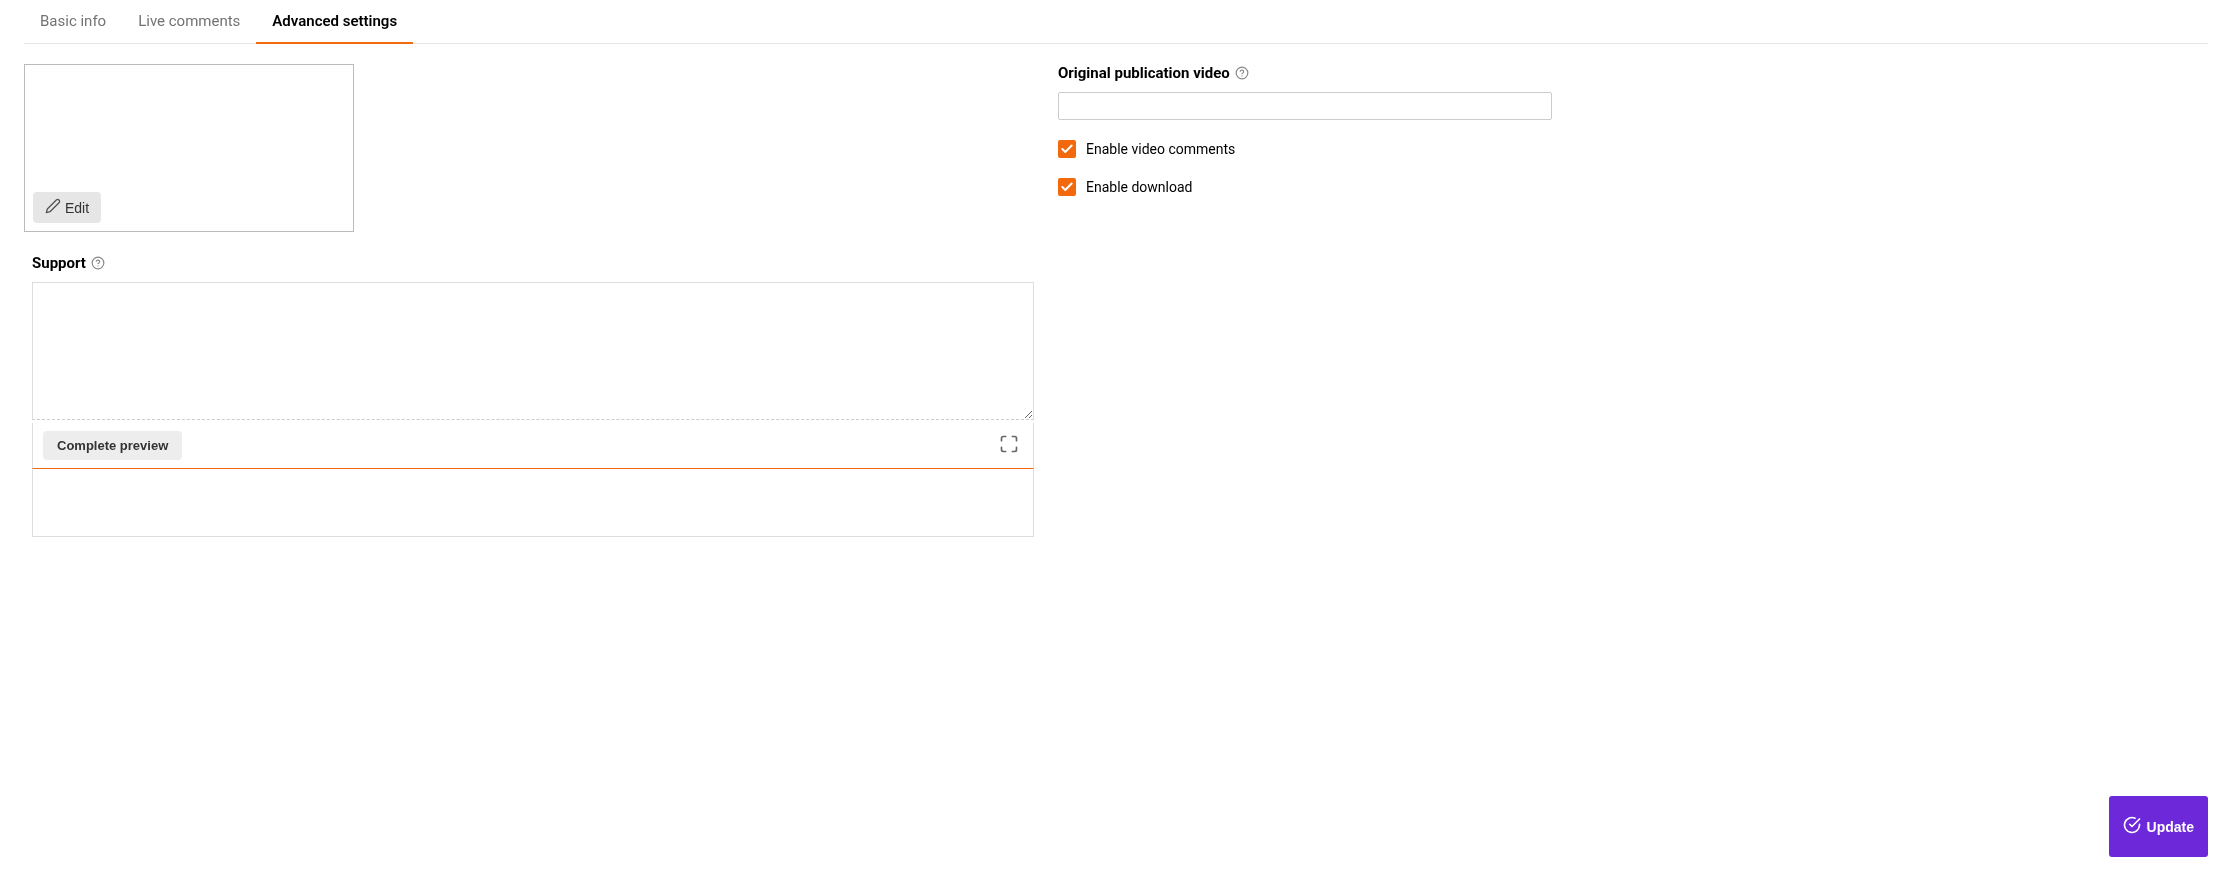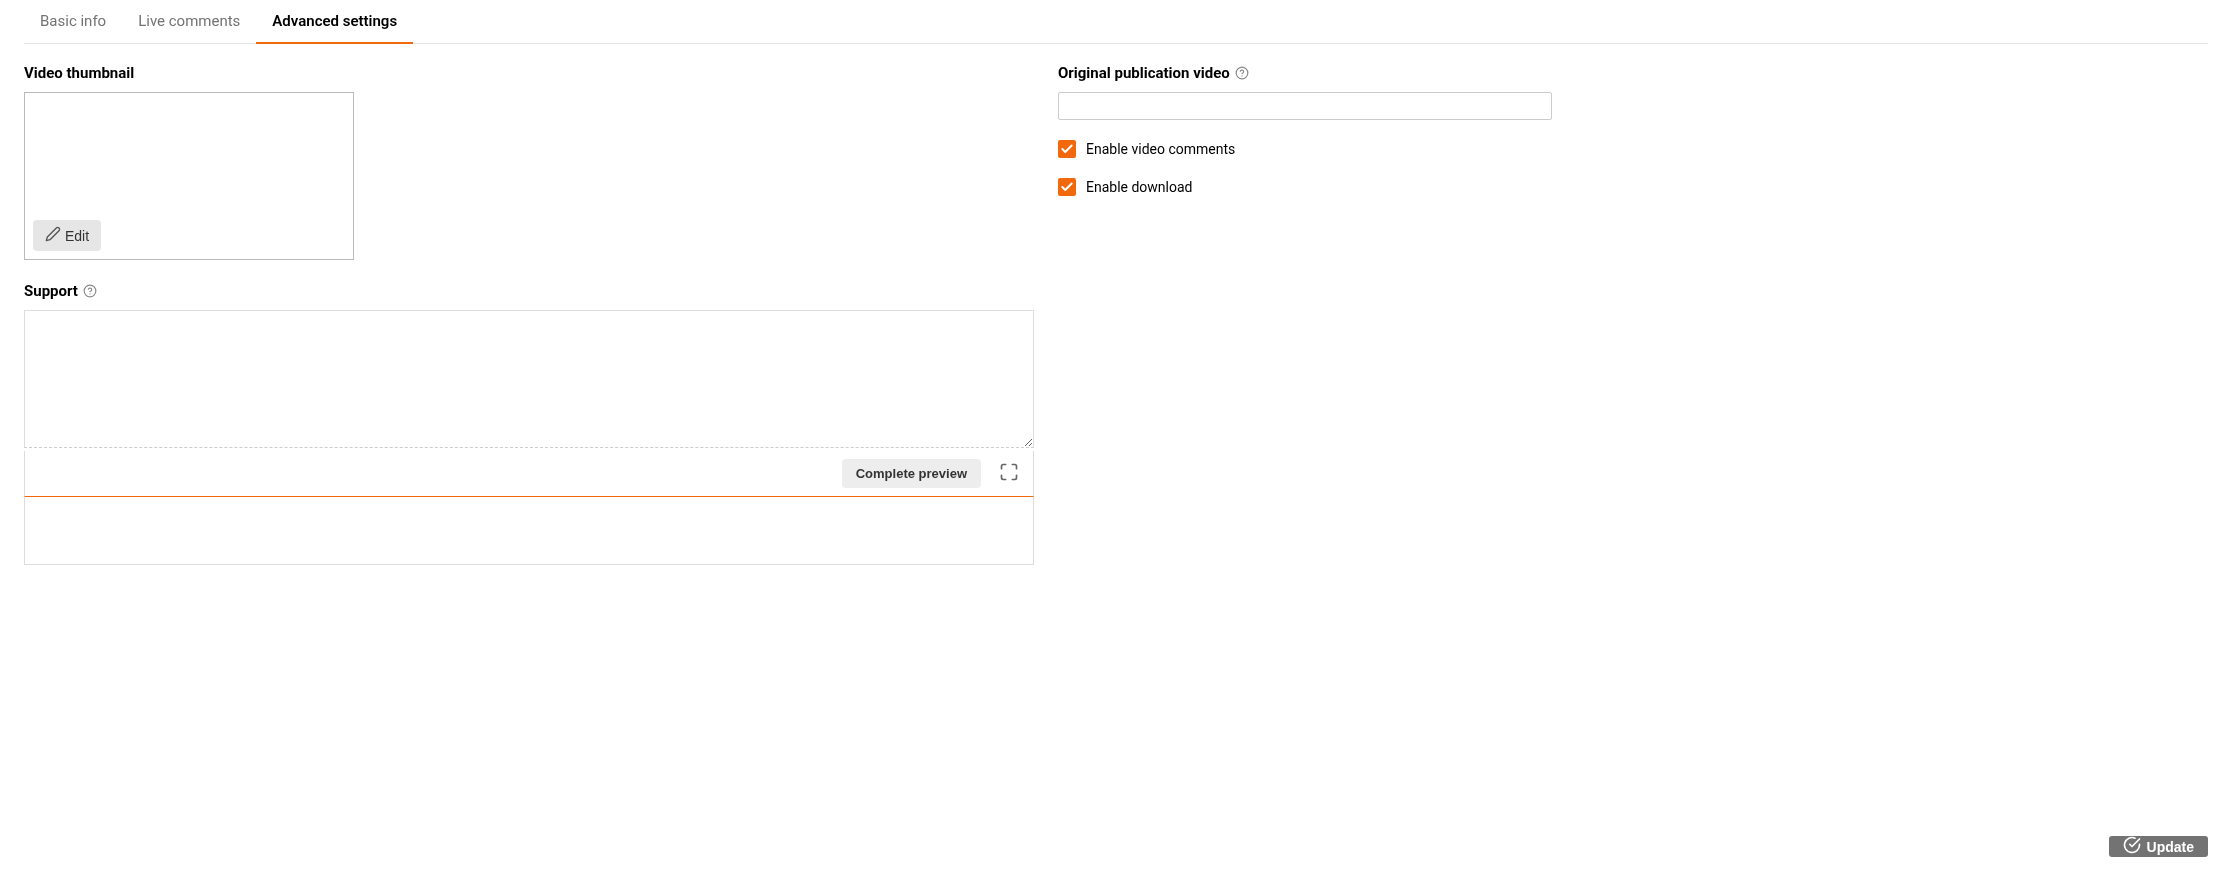--- a/index.html
+++ b/index.html
@@ -91,20 +91,21 @@
       border: none;
       padding: 6px 12px;
       border-radius: 4px;
       font-size: 14px;
       cursor: pointer;
       color: #333;
     }
     
     .support-section {
       margin-top: 22px;
+      margin-left: 8px;
     }
     
     .support-textarea {
       width: 100%;
       height: 138px;
       border: 1px solid #ddd;
       border-bottom: 1px dashed #ccc;
       resize: vertical;
       padding: 8px;
       font-family: inherit;
@@ -112,21 +113,21 @@
     }
     
     .support-toolbar {
       width: 100%;
       height: 46px;
       border-left: 1px solid #ddd;
       border-right: 1px solid #ddd;
       border-bottom: 1px solid #f1680d;
       display: flex;
       align-items: center;
-      justify-content: flex-end;
+      justify-content: space-between;
       padding: 0 10px;
       gap: 14px;
     }
     
     .preview-button {
       background: #ededed;
       border: none;
       padding: 7px 14px;
       border-radius: 4px;
       font-size: 13px;
@@ -185,24 +186,24 @@
     .checkbox-label {
       font-size: 14px;
       color: #000;
       cursor: pointer;
     }
     
     .update-button {
       position: fixed;
       bottom: 18px;
       right: 24px;
-      background: #737373;
+      background: #6d28d9;
       color: #fff;
       border: none;
-      padding: 0 14px;
+      padding: 20px 14px;
       border-radius: 3px;
       font-size: 14px;
       font-weight: 600;
       cursor: pointer;
       display: inline-flex;
       align-items: center;
       gap: 6px;
     }
   </style>
 </head>
@@ -212,23 +213,20 @@
   <div class="tab">Basic info</div>
   <div class="tab">Live comments</div>
   <div class="tab active">Advanced settings</div>
 </div>
 
 <div class="content">
 
   <div class="left-column">
 
     <div>
-      <div class="field-label">
-        <span>Video thumbnail</span>
-      </div>
       <div class="thumbnail-box">
         <button class="edit-button">
           <span>
             <svg width="16" height="16" viewBox="0 0 24 24" fill="none" stroke="#555" stroke-width="2" stroke-linecap="round" stroke-linejoin="round">
               <path d="M17 3a2.828 2.828 0 1 1 4 4L7.5 20.5 2 22l1.5-5.5L17 3z"></path>
             </svg>
           </span>
           <span>Edit</span>
         </button>
       </div>

